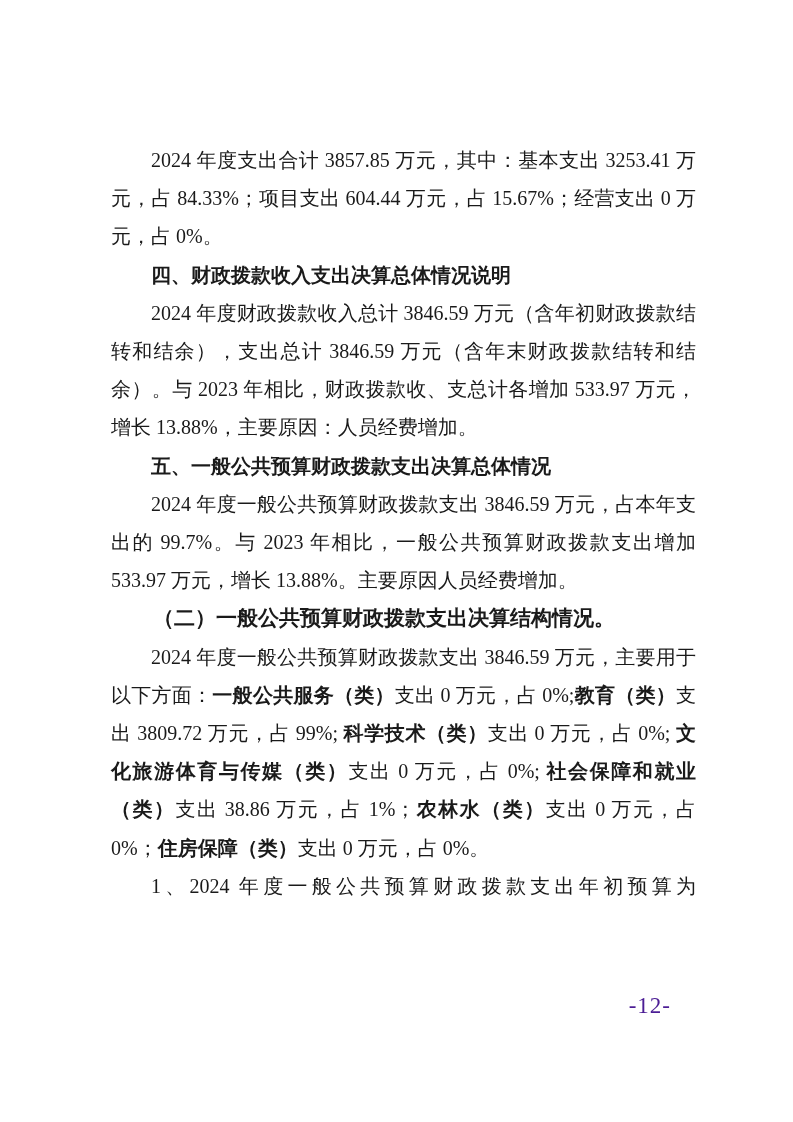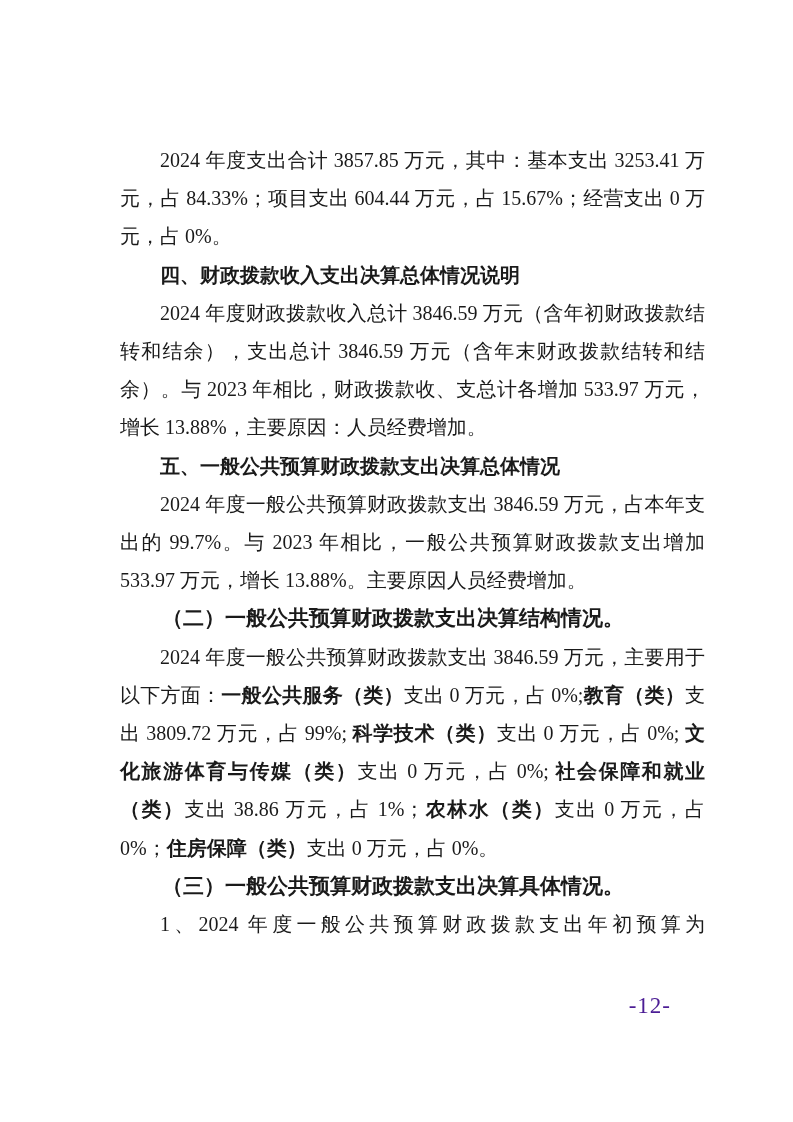--- a/index.html
+++ b/index.html
@@ -11,21 +11,21 @@
     position: relative;
     width: 793px;
     height: 1122px;
     margin: 0 auto;
     background: #ffffff;
     overflow: hidden;
     color: #1a1a1a;
   }
   .text-block {
     position: absolute;
-    left: 120px;
+    left: 111px;
     top: 141px;
     width: 585px;
     font-family: "Liberation Serif", "DejaVu Serif", serif;
     font-size: 20px;
     line-height: 38.2px;
     text-align: justify;
     color: #1a1a1a;
   }
   .text-block p, .text-block h2, .text-block h3 {
     margin: 0;
@@ -79,20 +79,19 @@
 
     <h2 class="heading-major">五、一般公共预算财政拨款支出决算总体情况</h2>
 
 
     <p class="body-para">2024 年度一般公共预算财政拨款支出 3846.59 万元，占本年支出的 99.7%。与 2023 年相比，一般公共预算财政拨款支出增加 533.97 万元，增长 13.88%。主要原因人员经费增加。</p>
 
     <h3 class="heading-sub">（二）一般公共预算财政拨款支出决算结构情况。</h3>
 
     <p class="body-para"><span>2024 年度一般公共预算财政拨款支出 3846.59 万元，主要用于以下方面：</span><span class="seg-bold">一般公共服务（类）</span><span>支出 0 万元，占 0%;</span><span class="seg-bold">教育（类）</span><span>支出 3809.72 万元，占 99%; </span><span class="seg-bold">科学技术（类）</span><span>支出 0 万元，占 0%; </span><span class="seg-bold">文化旅游体育与传媒（类）</span><span>支出 0 万元，占 0%; </span><span class="seg-bold">社会保障和就业（类）</span><span>支出 38.86 万元，占 1%；</span><span class="seg-bold">农林水（类）</span><span>支出 0 万元，占 0%；</span><span class="seg-bold">住房保障（类）</span><span>支出 0 万元，占 0%。</span></p>
 
-    <h3 class="heading-sub">（三）一般公共预算财政拨款支出决算具体情况。</h3>
 
     <p class="body-para stretch-line">1、2024 年度一般公共预算财政拨款支出年初预算为</p>
 
   </div>
 
   <div class="page-number">-12-</div>
 </div>
 
 </body></html>

